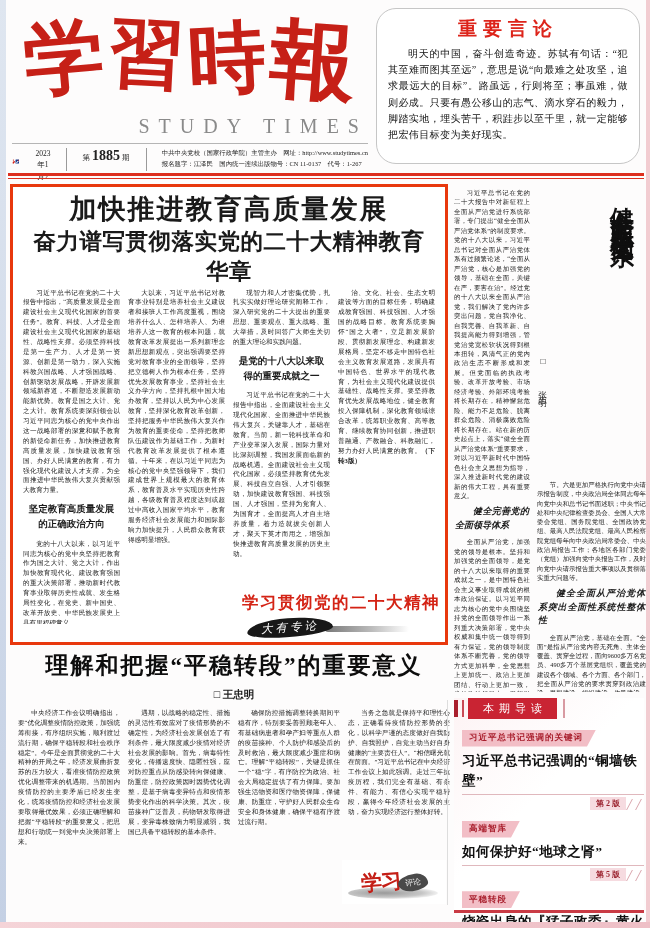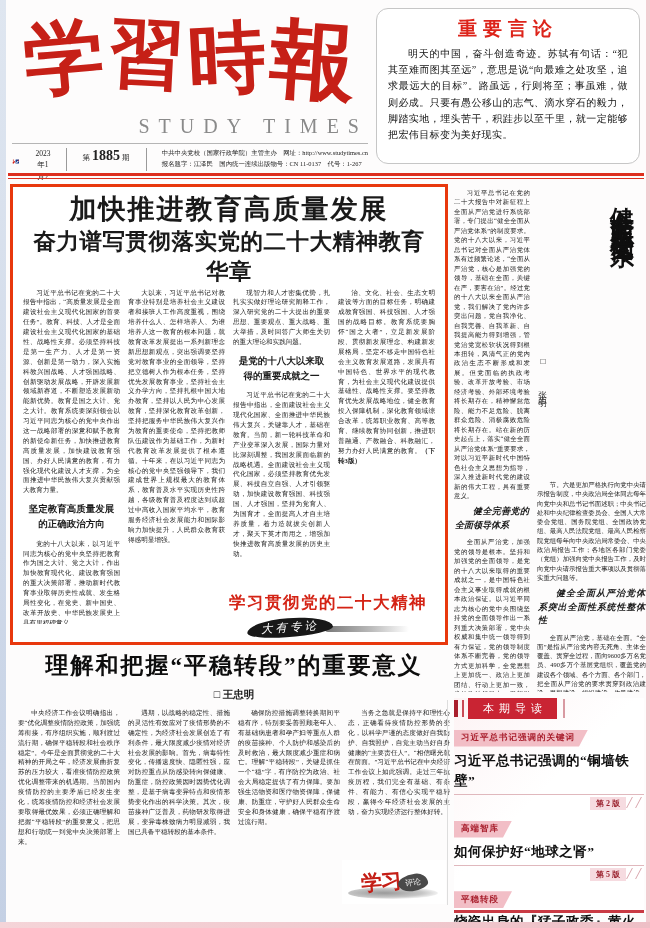--- a/index.html
+++ b/index.html
@@ -23,42 +23,42 @@
   .brand-sub{margin-top:7px;text-align:right;font-size:20px;letter-spacing:9px;color:#8a8a8a;font-family:"Liberation Serif",serif;}
   .brand-rule{margin-top:5px;border-top:1px solid #b5b5b5;}
   .dateline{margin-top:4px;display:flex;align-items:flex-start;gap:16px;}
   .dl-sep{width:1px;height:23px;background:#9a9a9a;}
   .dl-date{text-align:center;font-size:7.5px;line-height:1.5;color:#222;}
   .dl-issue{display:flex;align-items:baseline;gap:2px;font-size:7.5px;color:#222;}
   .dl-issue b{font-size:14px;font-family:"Liberation Serif",serif;}
   .dl-pub{font-size:6.4px;line-height:1.7;color:#222;white-space:nowrap;}
 
   
-  .remarks{position:absolute;left:376px;top:8px;width:264px;height:156px;border:1px solid #c6c6c6;border-radius:12px;
+  .remarks{position:absolute;left:376px;top:8px;width:264px;height:156px;border:1px solid #c6c6c6;border-radius:20px;
            box-sizing:border-box;padding:7px 11px;background:#fff;}
   .remarks-title{color:#dd241a;font-size:19px;font-weight:bold;text-align:center;letter-spacing:6px;
                  font-family:"Liberation Sans",sans-serif;}
   .remarks-body{margin-top:4px;font-size:10px;line-height:1.62;text-indent:2em;text-align:justify;letter-spacing:0.4px;color:#111;}
 
   .redrule{position:absolute;left:8px;top:173px;width:636px;}
   .redrule .r1{height:3px;background:#dd2f1e;}
   .redrule .r2{height:1px;background:#dd2f1e;margin-top:2px;}
 
   
   .main{position:absolute;left:10px;top:184px;width:438px;height:461px;box-sizing:border-box;border:3px solid #e8380d;
         background:#fff;padding:6px 10px;}
   .main-h1{font-family:"Liberation Sans",sans-serif;font-weight:bold;text-align:center;font-size:27px;letter-spacing:2px;line-height:1.25;}
   .main-h2{font-family:"Liberation Sans",sans-serif;font-weight:bold;text-align:center;font-size:22.5px;letter-spacing:0.5px;line-height:1.35;}
   .main-by{text-align:center;font-size:12px;font-weight:bold;margin:8px 0 4px;letter-spacing:2px;}
   .mcols{display:flex;gap:8px;height:336px;overflow:hidden;}
   .mcol{flex:1;font-size:6.6px;line-height:1.5;text-align:justify;color:#1b1b1b;}
   .bodyp{margin:0;text-indent:2em;}
   .msub{font-weight:bold;font-size:9.5px;line-height:1.55;text-align:center;margin:7px 2px;font-family:"Liberation Sans",sans-serif;}
   .cont{font-weight:bold;}
-  .slogan-wrap{position:absolute;right:5px;bottom:3px;width:224px;background:#fff;padding:4px 0 2px;text-align:center;}
+  .slogan-wrap{position:absolute;right:5px;bottom:3px;width:224px;background:#fff;padding:4px 0 2px;text-align:right;}
   .slogan{color:#d42315;font-family:"Liberation Sans",sans-serif;font-weight:bold;font-size:16.5px;letter-spacing:1.5px;}
   .badgerow{display:flex;justify-content:center;align-items:center;margin-top:3px;height:20px;}
   .badge{position:relative;z-index:2;background:#181818;color:#fff;font-size:11.5px;letter-spacing:3px;padding:2px 14px;
          border-radius:48% 52% 55% 45% / 65% 60% 40% 35%;transform:rotate(-4deg);font-style:italic;}
   .smear{width:84px;height:6px;margin-left:-8px;background:linear-gradient(90deg,#777,#bbb 55%,rgba(200,200,200,0));
          border-radius:3px;transform:translateY(2px);}
 
   
   .ra{position:absolute;left:454px;top:188px;width:192px;height:504px;display:flex;gap:7px;}
   .ra-cola{width:76px;height:100%;overflow:hidden;font-size:6.4px;line-height:1.48;text-align:justify;}
@@ -87,26 +87,26 @@
               border-radius:60% 40% 55% 45%/50% 60% 40% 50%;transform:rotate(-8deg);}
 
   
   .guide{position:absolute;left:454px;top:698px;width:190px;height:215px;background:linear-gradient(135deg,#fdf3f4 0%,#fff 45%);}
   .guide-header{display:flex;align-items:center;gap:4px;}
   .gh-bar1{width:4px;height:17px;background:#a91f2d;}
   .gh-bar2{width:2px;height:17px;background:#c84a56;}
   .gh-box{background:#c92433;color:#fff;font-size:11px;font-weight:normal;letter-spacing:5px;padding:3px 10px 3px 15px;
           font-family:"Liberation Sans",sans-serif;}
   .gh-line{width:2px;height:19px;background:#d89aa2;margin-left:2px;}
-  .g-item{margin-top:7px;}
+  .g-item{margin-top:7px;margin-left:8px;}
   .g-tag{display:inline-block;background:#f2bec6;color:#a81e2c;font-size:8.5px;font-weight:bold;letter-spacing:1px;
          padding:2.5px 13px 2.5px 7px;clip-path:polygon(0 0,100% 0,calc(100% - 9px) 100%,0 100%);
          font-family:"Liberation Sans",sans-serif;}
   .g-title{font-size:13.5px;font-weight:bold;letter-spacing:0.5px;line-height:1.5;margin:4px 0 3px;color:#101010;}
-  .g-meta{border-top:1px solid #e0b8bd;padding-top:2px;display:flex;justify-content:flex-end;align-items:flex-start;gap:3px;}
+  .g-meta{border-top:1px solid #e0b8bd;padding-top:2px;display:flex;justify-content:flex-end;align-items:flex-end;gap:3px;}
   .g-page{font-size:8px;color:#9c2430;background:#f6dbe0;padding:1px 6px;font-weight:bold;}
   .g-slash{width:5px;height:11px;border-left:1.5px solid #d9a6ad;transform:skewX(-28deg);}
   .guide-rule{position:absolute;left:0;bottom:0;width:100%;height:3px;background:#c93a44;}
 
   .vdiv{position:absolute;left:447px;top:700px;width:1px;height:205px;background:#ddd;}
 </style>
 </head>
 <body>
 
 <div class="page">

